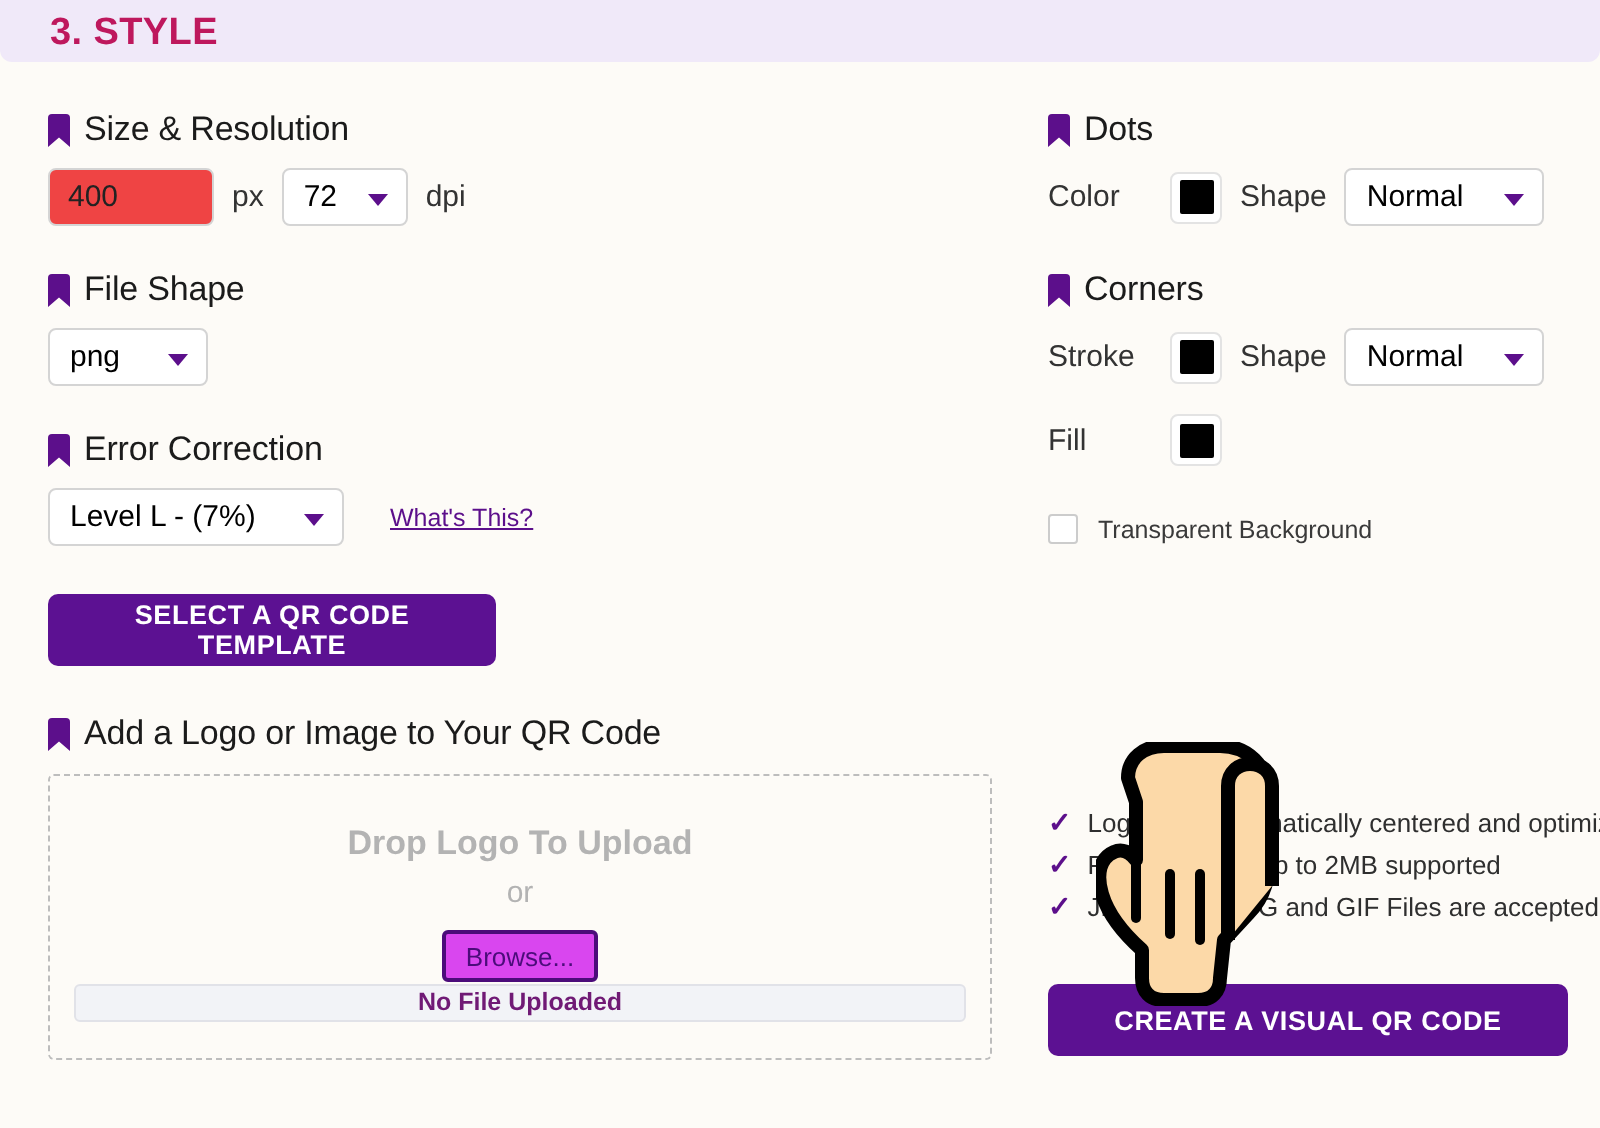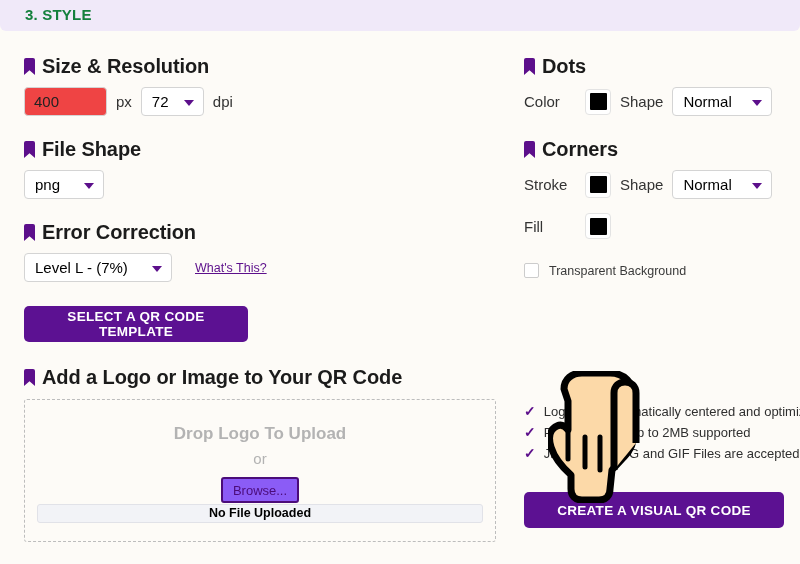--- a/index.html
+++ b/index.html
@@ -20,38 +20,38 @@
     width: 800px;
     height: 31px;
     background: #f0e9f9;
     border-bottom-left-radius: 6px;
     border-bottom-right-radius: 6px;
   }
   .section-bar-title {
     position: absolute;
     left: 25px;
     top: 6px;
-    font-size: 15px;
-    font-weight: bold;
-    color: #15803d;
+    font-size: 19px;
+    font-weight: bold;
+    color: #be185d;
     letter-spacing: .2px;
   }
 
   
   .col-left  { position: absolute; left: 24px;  top: 55px; width: 480px; }
   .col-right { position: absolute; left: 524px; top: 55px; width: 276px; }
 
   
   .heading {
     display: flex;
     align-items: center;
     gap: 7px;
     margin: 0 0 9px 0;
-    font-size: 20px;
-    font-weight: bold;
+    font-size: 17px;
+    font-weight: normal;
     color: #1b1b1b;
     letter-spacing: -.1px;
   }
   .bookmark {
     display: inline-block;
     width: 11px;
     height: 17px;
     background: #5c0f8b;
     flex: none;
     clip-path: polygon(0 0, 100% 0, 100% 100%, 50% 72%, 0 100%);
@@ -153,40 +153,40 @@
     font-size: 15px;
     color: #b3b3b3;
   }
   .browse-btn {
     display: block;
     margin: 10px auto 0 auto;
     width: 78px;
     height: 26px;
     border: 2px solid #4b0c7a;
     border-radius: 3px;
-    background: #8b5cf6;
+    background: #d946ef;
     color: #4b0c7a;
     font-family: "Liberation Sans", sans-serif;
     font-size: 13px;
     cursor: pointer;
     line-height: 1;
   }
   .file-status {
     position: absolute;
     left: 12px;
     right: 12px;
     bottom: 18px;
     height: 19px;
     background: #f2f3f7;
     border: 1px solid #e1e2e8;
     border-radius: 3px;
     text-align: center;
     font-size: 12.5px;
     font-weight: bold;
-    color: #000000;
+    color: #701a75;
     line-height: 17px;
   }
 
   
   .swatch-wrap {
     width: 26px; height: 26px;
     background: #fff;
     border: 1px solid #e3e3e3;
     border-radius: 4px;
     display: flex;

